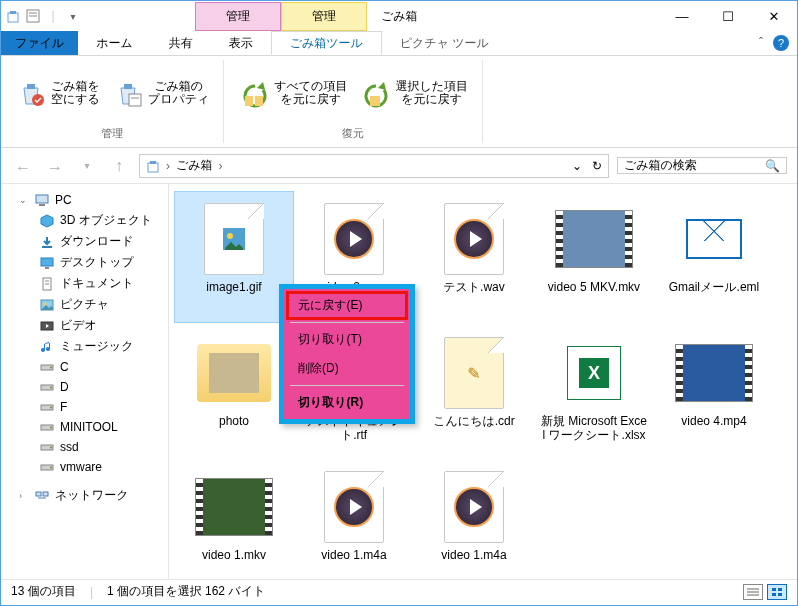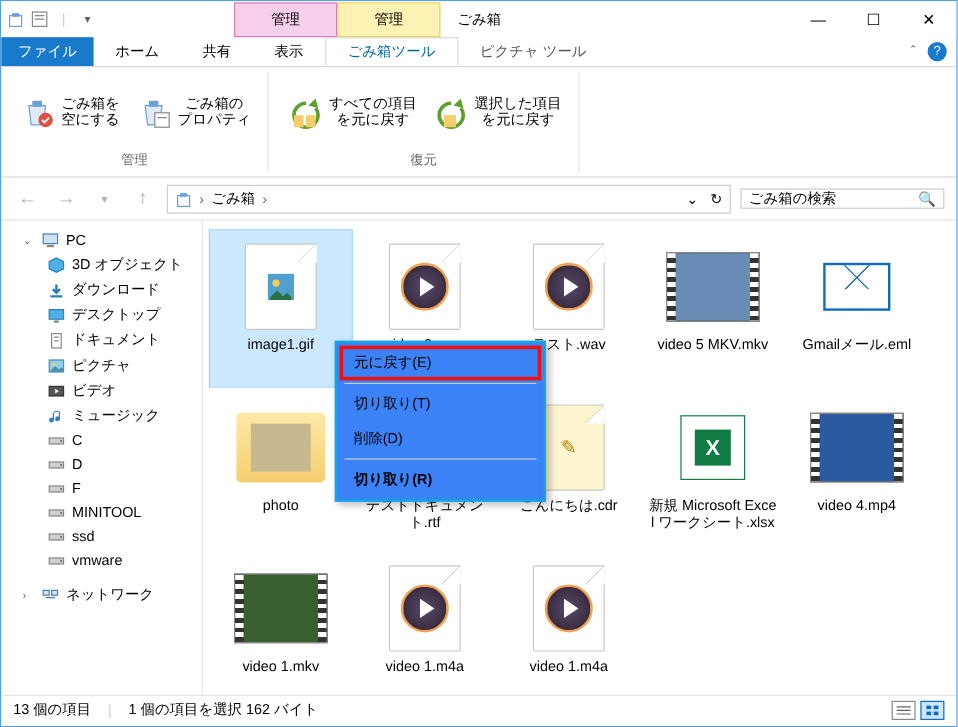--- a/index.html
+++ b/index.html
@@ -8,21 +8,21 @@
 .qat{display:flex;align-items:center;padding:0 4px;gap:4px}
 .qat-icon{width:16px;height:16px;display:flex;align-items:center;justify-content:center}
 .tab-strip{display:flex;align-items:flex-end;margin-left:110px;height:30px}
 .ctx-tab{padding:5px 30px;font-size:12px;border:1px solid transparent}
 .ctx-tab.pink{background:#f6d0e9;border-color:#d97fc0}
 .ctx-tab.yellow{background:#fcf2b3;border-color:#e8d558}
 .title-text{padding:6px 14px}
 .win-controls{margin-left:auto;display:flex}
 .win-btn{width:46px;display:flex;align-items:center;justify-content:center;font-size:13px;font-family:Arial}
 .menubar{height:25px;display:flex;align-items:stretch;border-bottom:1px solid #d8d8d8;position:relative}
-.file-tab{background:#1979ca;color:#ffffff;padding:5px 14px;display:flex;align-items:center}
+.file-tab{background:#1979ca;color:#000000;padding:5px 14px;display:flex;align-items:center}
 .menu-tab{padding:5px 18px;display:flex;align-items:center}
 .menu-tab.active{border:1px solid #d8d8d8;border-bottom:1px solid #fff;background:#fff;color:#0369a1}
 .menu-tab.sub{color:#555}
 .help-area{margin-left:auto;display:flex;align-items:center;padding-right:8px;gap:10px}
 .ribbon{height:92px;border-bottom:1px solid #d8d8d8;display:flex;padding:4px 0}
 .rgroup{display:flex;flex-direction:column;align-items:center;border-right:1px solid #e5e5e5;padding:0 8px}
 .rgroup-btns{display:flex;flex:1}
 .rbtn{display:flex;flex-direction:row;align-items:center;justify-content:flex-start;padding:4px 6px;text-align:center;line-height:13px;gap:4px}
 .rbtn .ico{width:32px;height:32px;display:flex;align-items:center;justify-content:center}
 .rgroup-label{color:#666;font-size:11px;padding-bottom:2px}
@@ -52,21 +52,21 @@
 .video-thumb{width:78px;height:58px;background:#333;border:1px solid #888;position:relative;display:flex;align-items:center;justify-content:center}
 .video-thumb::before,.video-thumb::after{content:"";position:absolute;top:0;bottom:0;width:7px;background:repeating-linear-gradient(#fff 0 4px,#333 4px 8px)}
 .video-thumb::before{left:0}.video-thumb::after{right:0}
 .video-thumb .img{width:62px;height:56px}
 .folder-thumb{width:74px;height:58px;background:linear-gradient(#ffe9a8,#f5cf6e);border-radius:4px;position:relative;display:flex;align-items:center;justify-content:center;overflow:hidden}
 .excel-icon{width:54px;height:54px;background:#fff;border:1px solid #107c41;display:flex;align-items:center;justify-content:center}
 .excel-x{width:30px;height:30px;background:#107c41;color:#fff;font-weight:bold;font-size:18px;display:flex;align-items:center;justify-content:center}
 .mail-icon{width:56px;height:40px;background:#fff;border:2px solid #0f6cbd;position:relative}
 .mail-icon::after{content:"";position:absolute;top:0;left:0;right:0;height:20px;background:linear-gradient(135deg,transparent 49%,#0f6cbd 50%,#0f6cbd 51%,transparent 52%),linear-gradient(-135deg,transparent 49%,#0f6cbd 50%,#0f6cbd 51%,transparent 52%)}
 .label{font-size:12px;line-height:14px;padding:2px 4px;max-width:116px;word-break:break-all}
-.ctx-menu{position:absolute;background:#3b82f6;border:2px solid #0ea5e9;box-shadow:3px 3px 6px rgba(0,0,0,.25);padding:2px;width:176px;z-index:100}
+.ctx-menu{position:absolute;background:#ec4899;border:5px solid #0ea5e9;box-shadow:3px 3px 6px rgba(0,0,0,.25);padding:2px;width:136px;z-index:100}
 .ctx-item{padding:6px 12px;font-size:12px}
 .ctx-item.hl{outline:3px solid #e11;outline-offset:-3px}
 .ctx-sep{height:1px;background:#c8c8c8;margin:2px 4px}
 .status{height:24px;border-top:1px solid #e5e5e5;display:flex;align-items:center;padding:0 10px;font-size:11px;color:#555;gap:14px}
 .view-icons{margin-left:auto;display:flex;gap:4px}
 .vi{width:20px;height:16px;border:1px solid #888;display:flex;align-items:center;justify-content:center}
 .vi.active{background:#cce8ff;border-color:#0f6cbd}
 svg{display:block}
 </style>
 </head>

